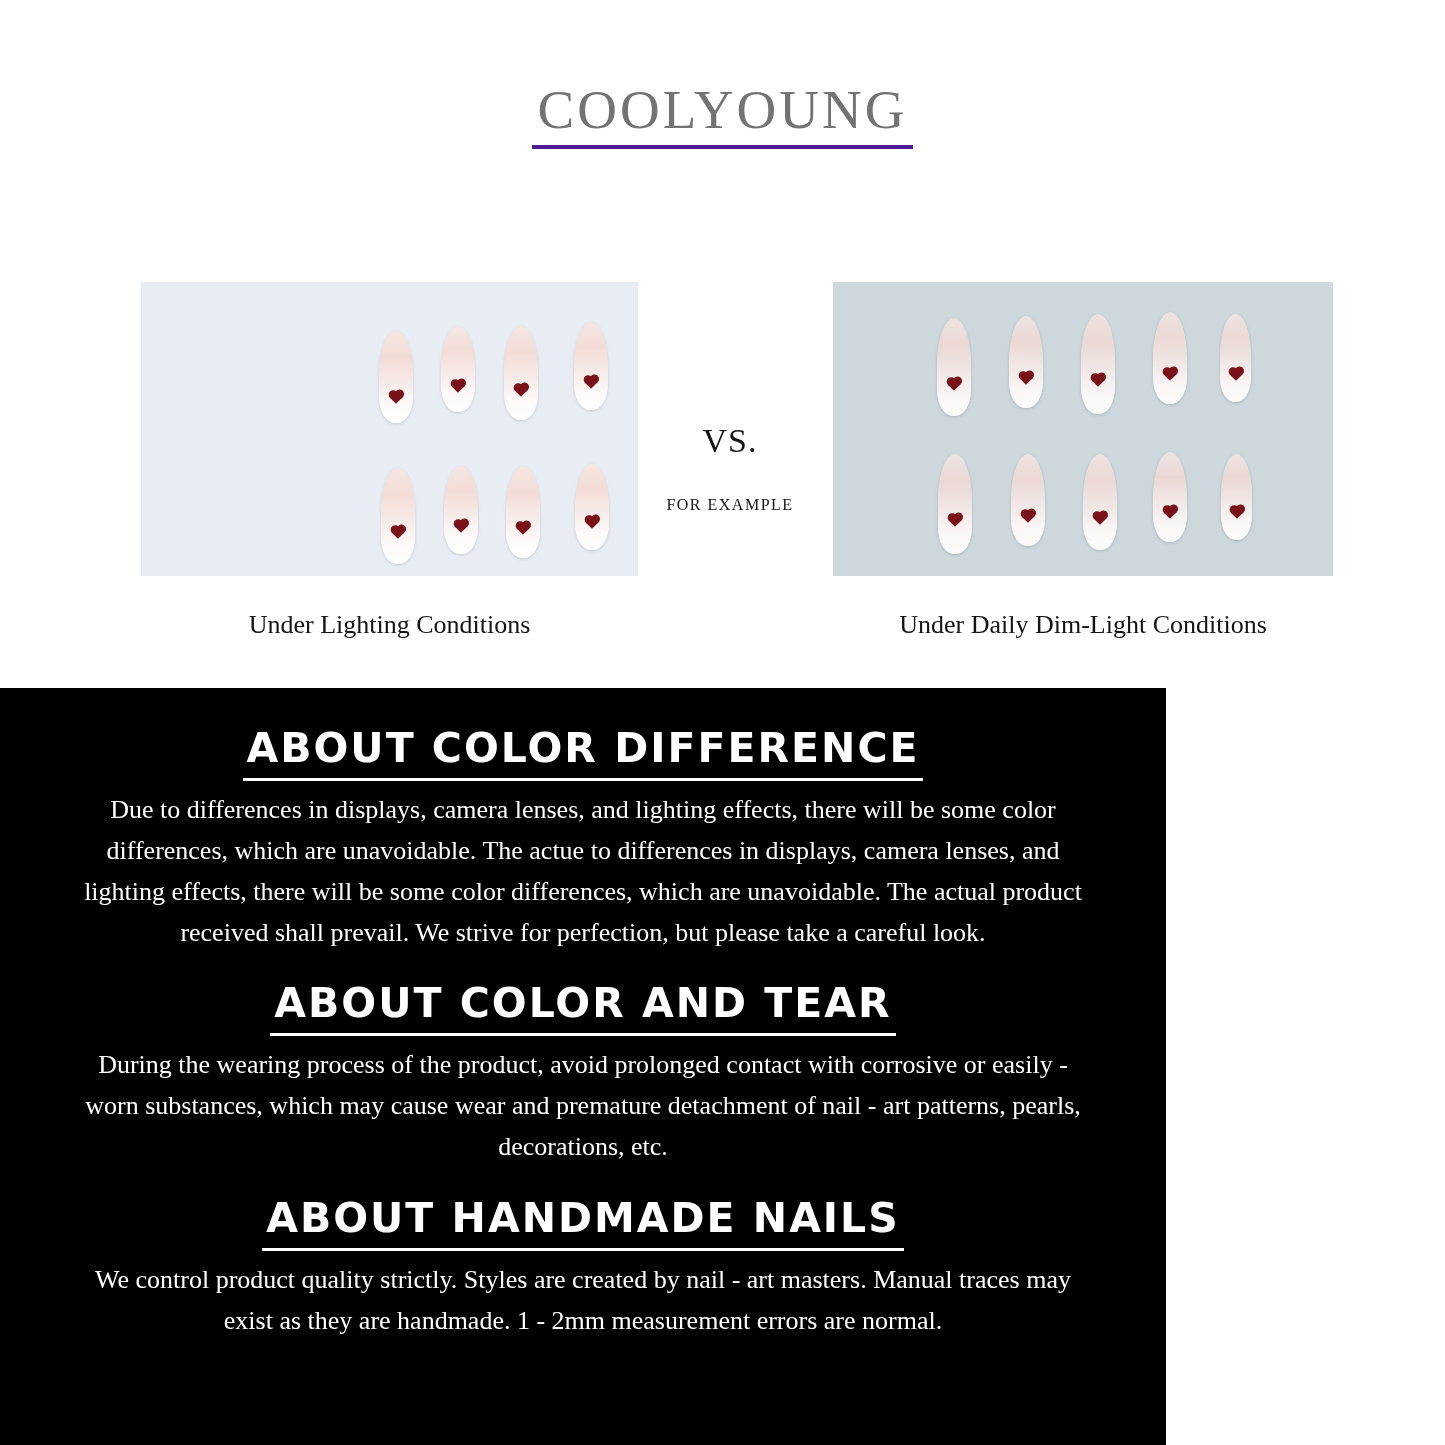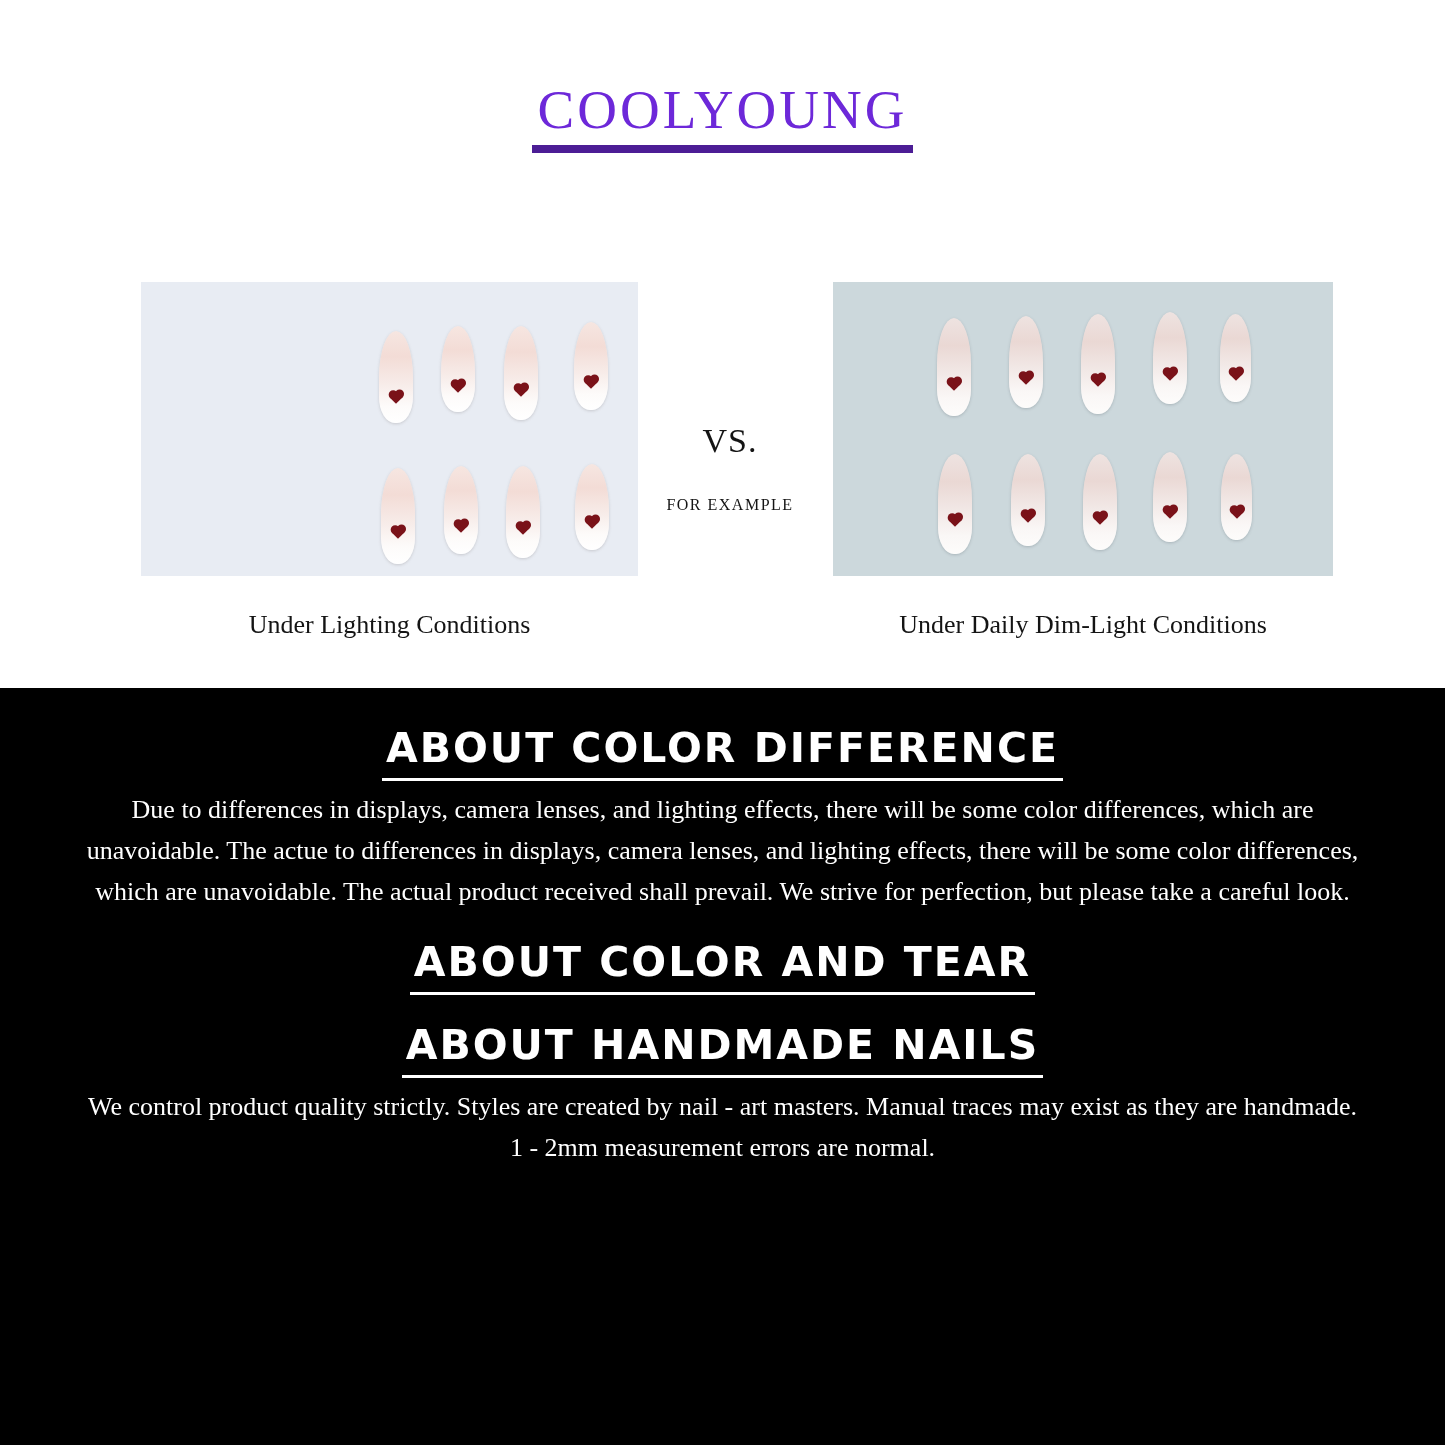--- a/index.html
+++ b/index.html
@@ -31,25 +31,25 @@
     flex-direction: column;
     align-items: center;
     justify-content: flex-start;
     padding-top: 82px;
     box-sizing: border-box;
   }
   .brand {
     font-family: "Liberation Serif", serif;
     font-size: 55px;
     letter-spacing: 3px;
-    color: #6d28d9;
+    color: #737373;
     font-weight: 400;
     line-height: 1;
     padding: 0 6px 8px 6px;
-    border-bottom: 8px solid #4c1d95;
+    border-bottom: 4px solid #4c1d95;
   }
   .brand-sub {
     margin-top: 14px;
     font-family: "Liberation Serif", serif;
     font-style: italic;
     font-size: 34px;
     color: #141414;
     letter-spacing: 0.5px;
   }
 
@@ -146,21 +146,21 @@
     text-align: center;
   }
   .caption.left  { left: 141px; width: 497px; }
   .caption.right { left: 833px; width: 500px; }
 
   
   .info {
     position: absolute;
     left: 0;
     top: 688px;
-    width: 1445px;
+    width: 1166px;
     height: 757px;
     background: #000000;
     color: #ffffff;
     box-sizing: border-box;
     padding: 36px 80px 0 80px;
   }
   .sec-title {
     text-align: center;
     font-family: "DejaVu Sans", sans-serif;
     font-size: 41px;
@@ -291,20 +291,21 @@
       <div class="sec-title">
         <span class="sec-title-inner">ABOUT COLOR DIFFERENCE</span>
       </div>
       <div class="sec-body">Due to differences in displays, camera lenses, and lighting effects, there will be some color differences, which are unavoidable. The actue to differences in displays, camera lenses, and lighting effects, there will be some color differences, which are unavoidable. The actual product received shall prevail. We strive for perfection, but please take a careful look.</div>
     </div>
 
     <div class="block b2">
       <div class="sec-title">
         <span class="sec-title-inner">ABOUT COLOR AND TEAR</span>
       </div>
+      <div class="sec-body">During the wearing process of the product, avoid prolonged contact with corrosive or easily - worn substances, which may cause wear and premature detachment of nail - art patterns, pearls, decorations, etc.</div>
     </div>
 
     <div class="block b3">
       <div class="sec-title">
         <span class="sec-title-inner">ABOUT HANDMADE NAILS</span>
       </div>
       <div class="sec-body">We control product quality strictly. Styles are created by nail - art masters. Manual traces may exist as they are handmade. 1 - 2mm measurement errors are normal.</div>
     </div>
 
   </div>

